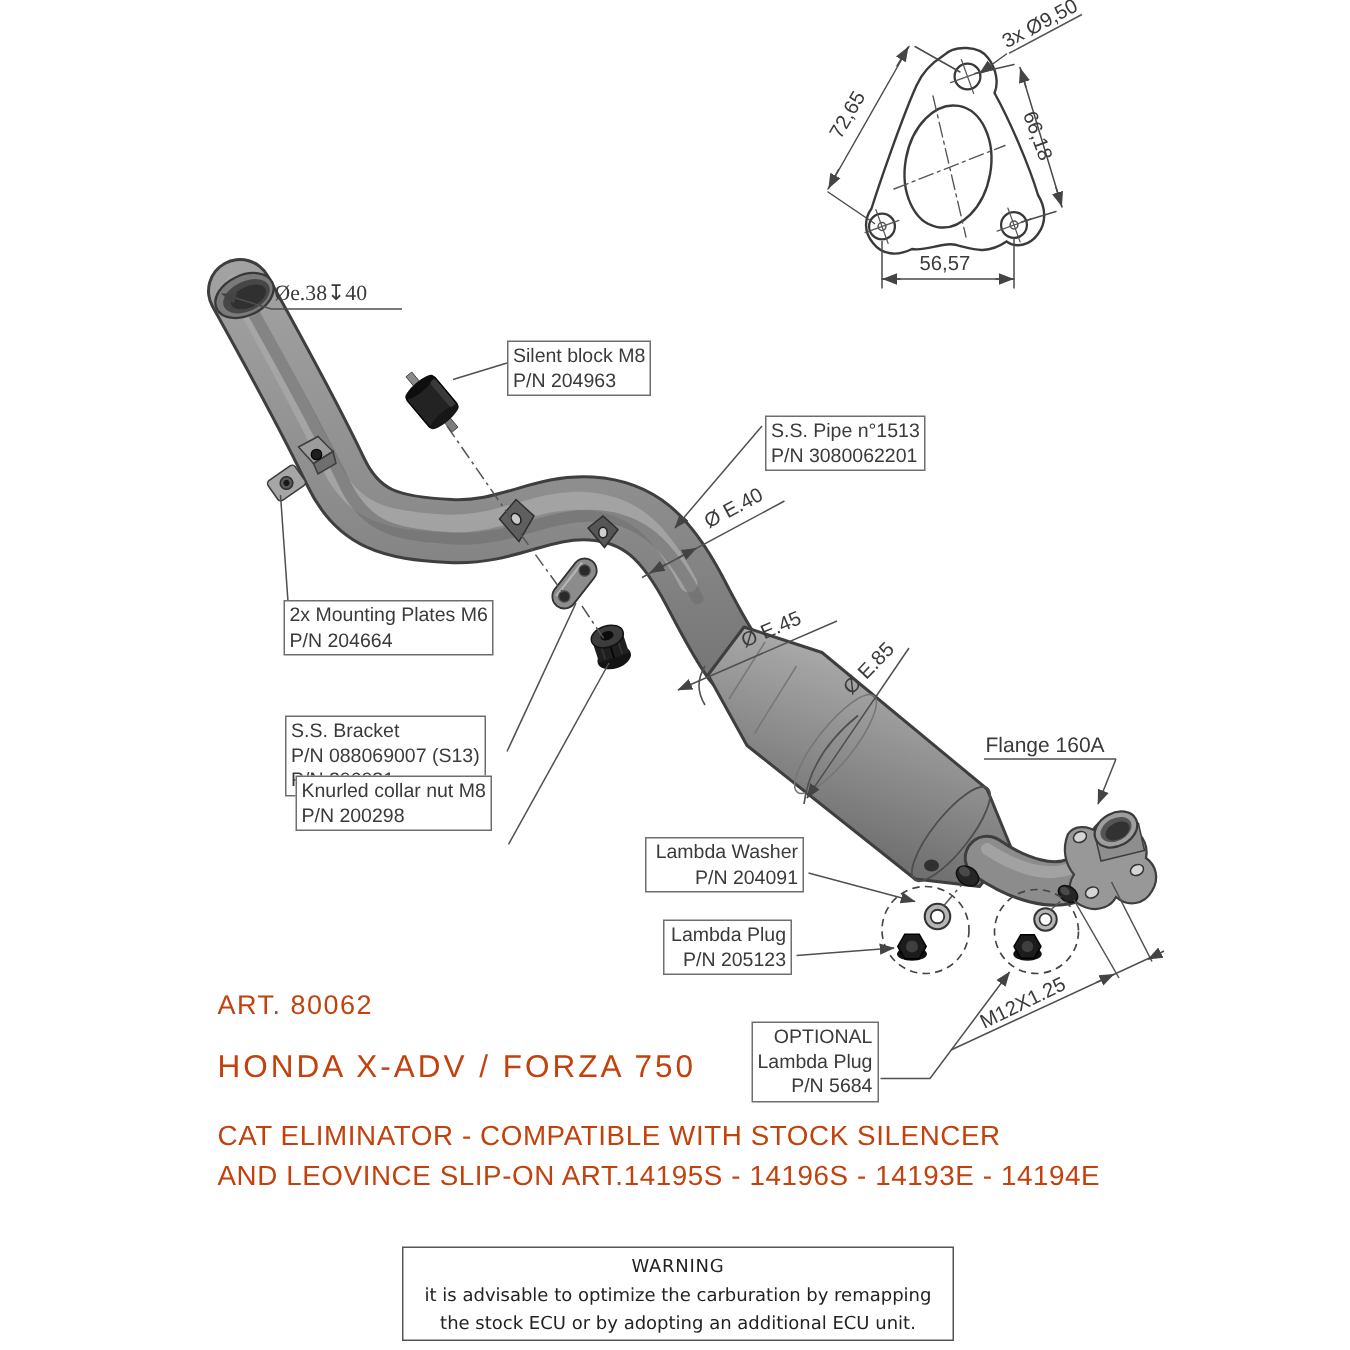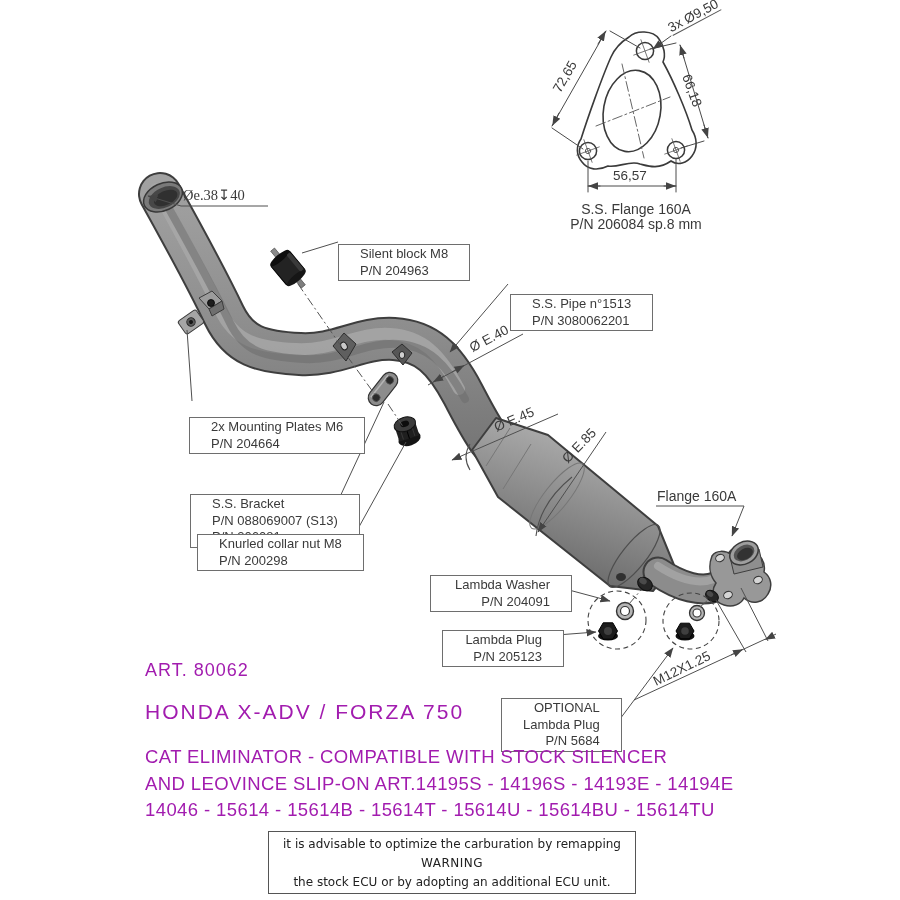--- a/index.html
+++ b/index.html
@@ -1,27 +1,27 @@
 <!DOCTYPE html>
 <html><head>
 <meta charset="utf-8">
 <style>
   html,body{margin:0;padding:0;background:#fff;}
   #stage{position:relative;width:900px;height:900px;background:#fff;overflow:hidden;
          font-family:"Liberation Sans",sans-serif;color:#333;}
   #art{position:absolute;left:0;top:0;}
-  .lbl-box{position:absolute;background:#fff;border:1px solid #6e6e6e;padding:1px 21px;
-           font-size:13px;line-height:16.5px;color:#3a3a3a;white-space:nowrap;z-index:5;margin-top:17px;}
+  .lbl-box{position:absolute;background:#fff;border:1px solid #6e6e6e;padding:1px 3px;
+           font-size:13px;line-height:16.5px;color:#3a3a3a;white-space:nowrap;z-index:5;}
   .lbl-box.center{text-align:right;}
   .freetext{position:absolute;font-size:14px;color:#3a3a3a;white-space:nowrap;z-index:5;}
   .dim{position:absolute;font-size:13.5px;color:#3a3a3a;white-space:nowrap;z-index:4;
        transform-origin:center center;}
   .dim.ul{border-bottom:1px solid #555;padding-bottom:0px;}
   .caption{position:absolute;text-align:center;font-size:14px;line-height:15px;color:#3a3a3a;z-index:5;}
-  .bigtext{position:absolute;color:#a21caf;white-space:nowrap;z-index:5;}
+  .bigtext{position:absolute;color:#c2410c;white-space:nowrap;z-index:5;}
   #art-number{font-size:18px;letter-spacing:1px;}
   #model-name{font-size:21px;letter-spacing:2px;}
   #description{font-size:18.5px;line-height:26.5px;letter-spacing:0.4px;}
   #warning-box{position:absolute;left:268px;top:831px;width:366px;height:58px;
                border:1px solid #555;text-align:center;z-index:5;
                font-family:"DejaVu Sans",sans-serif;font-size:12px;line-height:19px;color:#222;
                padding-top:3px;background:#fff;}
 </style>
 </head>
 <body>
@@ -304,32 +304,27 @@
   <div class="dim" style="left:468px;top:331px;transform:rotate(-28deg);">Ø E.40</div>
   <div class="dim" style="left:493px;top:412px;transform:rotate(-23deg);">Ø E.45</div>
   <div class="dim" style="left:558px;top:438px;transform:rotate(-46deg);">Ø E.85</div>
   <div class="dim" style="left:651px;top:661px;transform:rotate(-26deg);">M12X1.25</div>
 
   <div class="dim" style="left:548px;top:69px;transform:rotate(-60deg);">72,65</div>
   <div class="dim ul" style="left:666px;top:8px;transform:rotate(-28deg);">3x Ø9,50</div>
   <div class="dim" style="left:675px;top:83px;transform:rotate(70deg);">66,18</div>
   <div class="dim" style="left:613px;top:168px;">56,57</div>
 
-  <div class="caption" style="left:552px;top:202px;width:168px;">
-    <div>S.S. Flange 160A</div>
-    <div>P/N 206084 sp.8 mm</div>
-  </div>
 
   <div class="bigtext" id="art-number" style="left:145px;top:660px;">ART. 80062</div>
   <div class="bigtext" id="model-name" style="left:145px;top:700px;">HONDA X-ADV / FORZA 750</div>
   <div class="bigtext" id="description" style="left:145px;top:744px;">
     <div>CAT ELIMINATOR - COMPATIBLE WITH STOCK SILENCER</div>
     <div>AND LEOVINCE SLIP-ON ART.14195S - 14196S - 14193E - 14194E</div>
-    <div>14046 - 15614 - 15614B - 15614T - 15614U - 15614BU - 15614TU</div>
   </div>
 
   <div id="warning-box">
+    <div style="letter-spacing:0.5px;">WARNING</div>
     <div>it is advisable to optimize the carburation by remapping</div>
-    <div style="letter-spacing:0.5px;">WARNING</div>
     <div>the stock ECU or by adopting an additional ECU unit.</div>
   </div>
 
 </div>
 
 </body></html>

